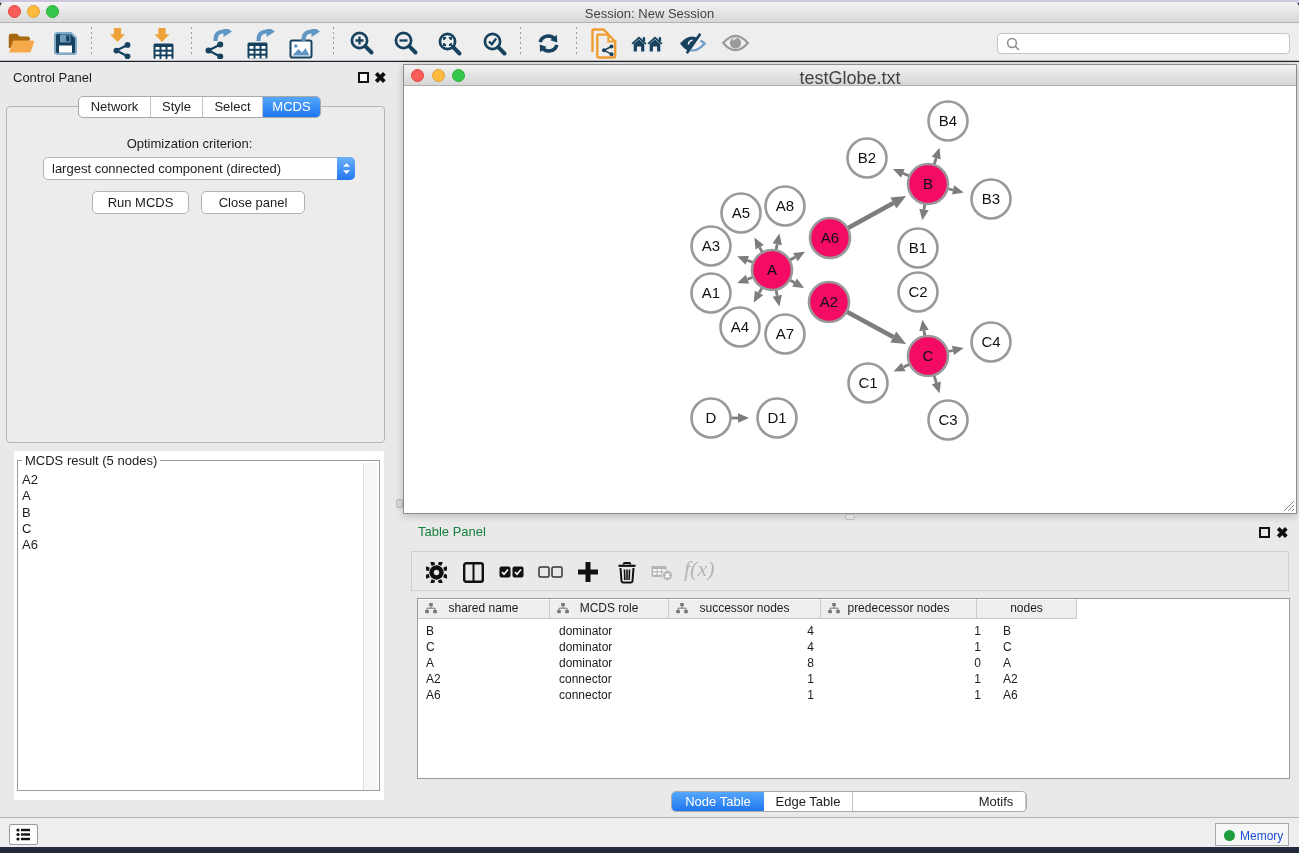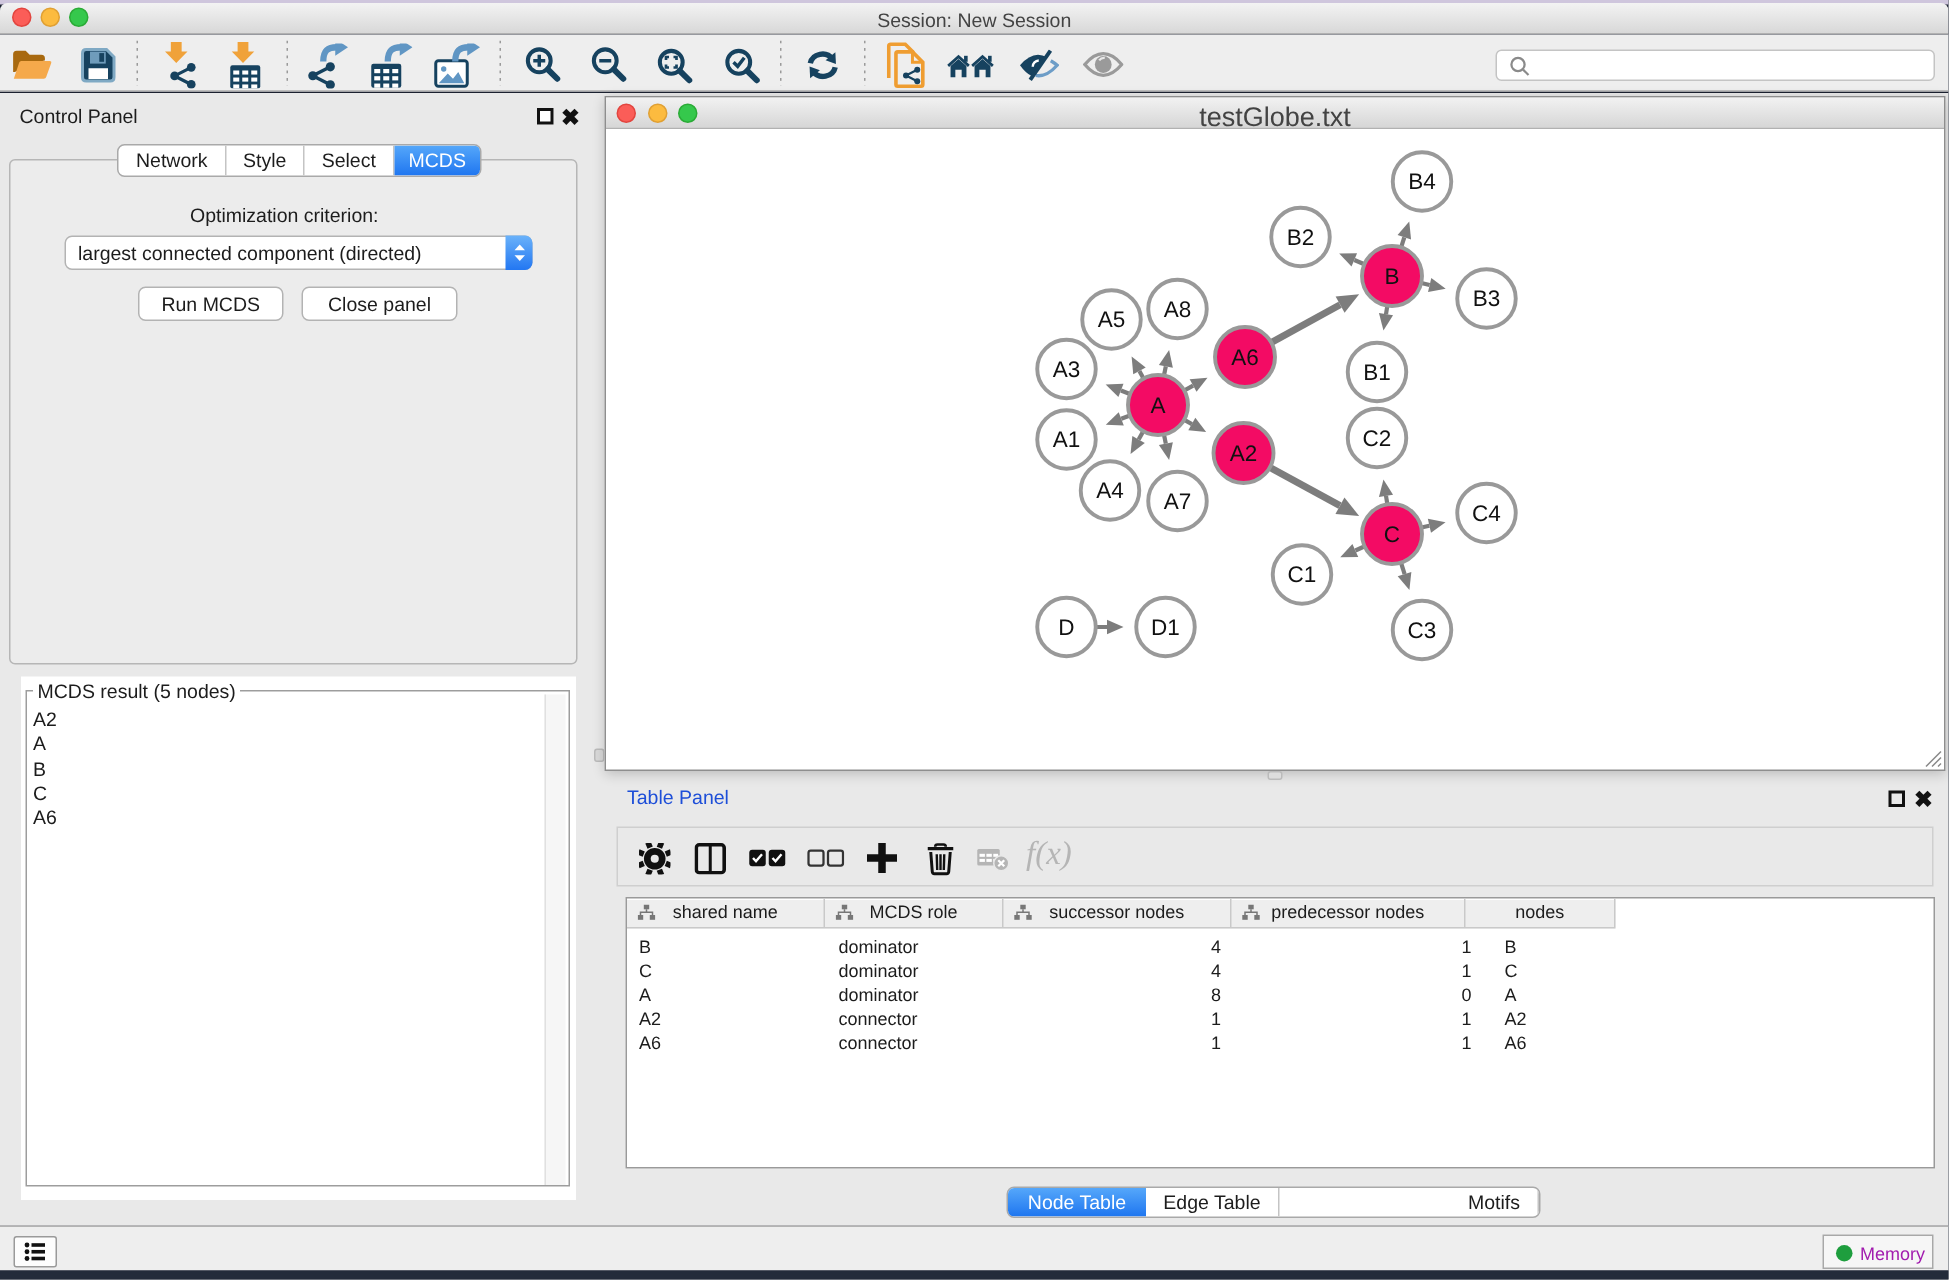--- a/index.html
+++ b/index.html
@@ -56,41 +56,41 @@
 #gtitle .t { position:absolute; left:0; right:0; top:3px; text-align:center; font-size:18px; color:#434343; }
 #gtitle .r { left:7px; background:#fb5d58; border:1px solid #e2453f; top:4px;}
 #gtitle .y { left:28px; background:#fcbb3f; border:1px solid #e0a033; top:4px;}
 #gtitle .g { left:48px; background:#35c84c; border:1px solid #2aab36; top:4px;}
 #graph { position:absolute; left:1px; top:22px; }
 .nl { font-size:15px; fill:#111; text-anchor:middle; font-family:"Liberation Sans",sans-serif; }
 #grip { position:absolute; right:1px; bottom:1px; }
 #lhandle { position:absolute; left:396px; top:437px; width:7px; height:9px; background:#d9d9d9; border:1px solid #bbb; border-radius:2px;}
 #bhandle { position:absolute; left:845px; top:452px; width:10px; height:6px; background:#ddd; border:1px solid #bbb; border-radius:2px;}
 
-#tp-title { position:absolute; left:418px; top:462px; font-size:13px; color:#1d4ed8; }
+#tp-title { position:absolute; left:418px; top:462px; font-size:13px; color:#15803d; }
 #tp-sq { position:absolute; left:1259px; top:465px; width:11px; height:11px; border:2px solid #111; background:#e9e9e9; }
 #tp-x { position:absolute; left:1276px; top:462px; font-size:15px; font-weight:bold; color:#111; }
 #tp-toolbar { position:absolute; left:411px; top:489px; width:878px; height:40px;
   background:#e9e9e9; border:1px solid #cfcfcf; }
 #tp-table { position:absolute; left:417px; top:536px; width:873px; height:181px; background:#fff; border:1px solid #9a9a9a; }
 #thead { position:absolute; left:0; top:1px; height:19px; width:659px; background:#eeeeee; border-bottom:1px solid #c9c9c9; }
 .th { position:absolute; top:0; height:19px; border-right:1px solid #c9c9c9; font-size:12px; color:#1c1c1c; text-align:center; line-height:19px; }
 .th svg { position:absolute; left:7px; top:4px; }
 .td { position:absolute; font-size:12px; color:#1c1c1c; height:16px; line-height:16px; }
 #tp-tabs { position:absolute; left:671px; top:729px; height:21px; display:flex;
   border:1px solid #a9a9a9; border-radius:5px; background:#fff; overflow:hidden; }
 .tptab { font-size:13px; color:#1c1c1c; text-align:center; line-height:19px; height:19px; border-right:1px solid #c4c4c4; }
 .tptab.sel { background:linear-gradient(#55a7fa,#1f76f0); color:#fff; border-right:none; }
 
 #statusbar { position:absolute; left:0; top:817px; width:1299px; height:30px;
   background:#eeeeee; border-top:1px solid #b3b3b3; }
 #listbtn { position:absolute; left:9px; top:6px; width:29px; height:21px; background:#fdfdfd;
   border:1px solid #9a9a9a; border-radius:2px; }
 #membtn { position:absolute; left:1215px; top:5px; width:74px; height:23px; background:#f6f6f6;
-  border:1px solid #a8a8a8; font-size:12px; color:#a21caf; }
+  border:1px solid #a8a8a8; font-size:12px; color:#1d4ed8; }
 #membtn .dot { position:absolute; left:8px; top:6px; width:11px; height:11px; border-radius:50%; background:#1e9e3e; }
 #membtn .t { position:absolute; left:24px; top:5px; }
 #bottomstrip { position:absolute; left:0; top:847px; width:1299px; height:6px; background:#232b3a; }
 </style>
 </head>
 <body>
 <div id="screen">
   <div id="topstrip"></div>
   <div id="titlebar">
     <div class="tl r"></div>

